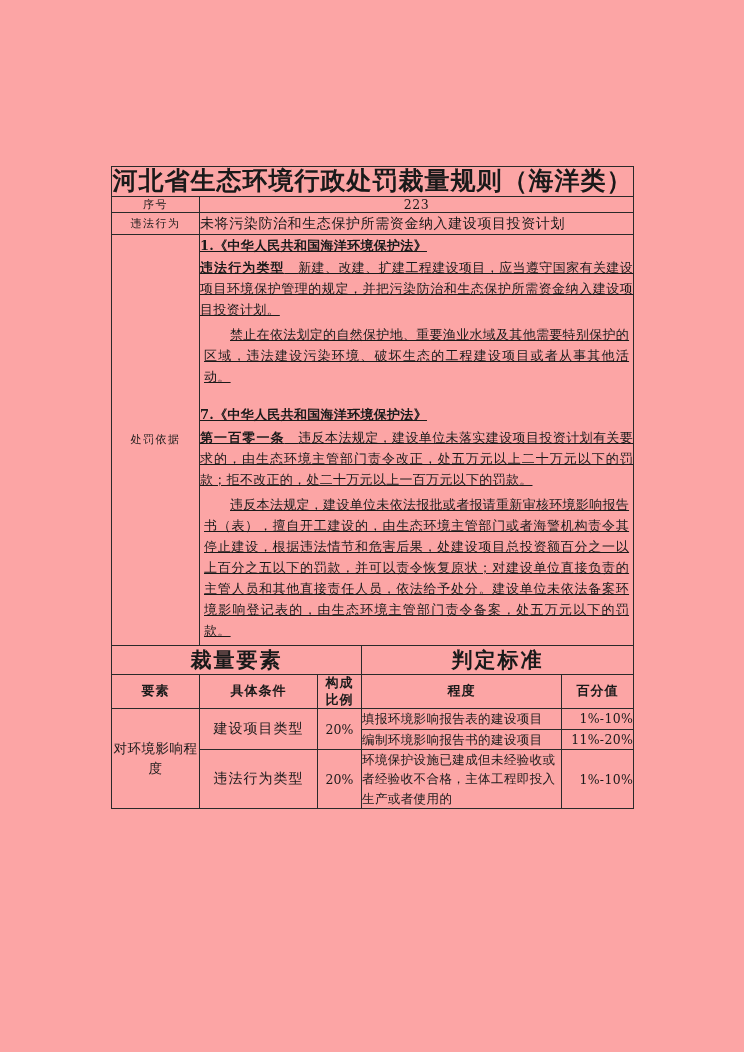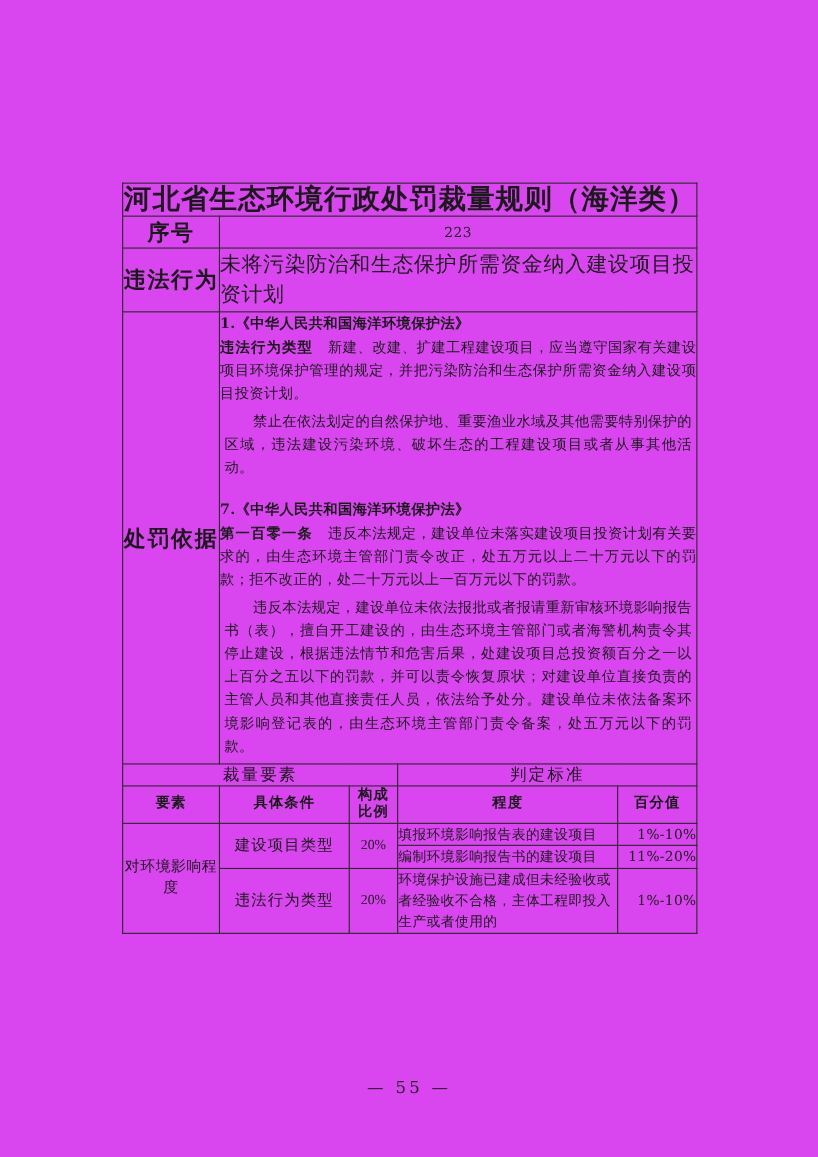--- a/index.html
+++ b/index.html
@@ -14,21 +14,21 @@
     color: #1a1a1a;
     position: relative;
     overflow: hidden;
   }
 
   .page {
     position: absolute;
     left: 0; top: 0;
     width: 744px;
     height: 1052px;
-    background: #d946ef;
+    background: #fca5a5;
   }
 
   .doc-table {
     position: absolute;
     left: 111px;
     top: 166px;
     width: 522px;
     border-collapse: collapse;
     table-layout: fixed;
   }
@@ -49,49 +49,50 @@
     font-size: 25px;
     letter-spacing: 1px;
     line-height: 1.15;
     white-space: nowrap;
   }
 
   
   .row-label {
     width: 88px;
     text-align: center;
-    font-weight: bold;
-    font-size: 20px;
+    font-weight: normal;
+    font-size: 11px;
     letter-spacing: 1.5px;
     line-height: 1.4;
     padding: 6px 2px;
   }
 
   .center-val {
     text-align: center;
     font-size: 12.5px;
     padding: 9px 4px;
     letter-spacing: 0.5px;
   }
 
   .behavior-val {
-    font-size: 19px;
+    font-size: 14px;
     padding: 9px 8px;
     letter-spacing: 0.6px;
     line-height: 1.5;
   }
 
   
   .basis-cell {
     padding: 8px 9px 9px 9px;
     font-size: 13px;
     line-height: 1.62;
     letter-spacing: 0.3px;
     text-align: justify;
     vertical-align: top;
+    text-decoration: underline;
   }
   .basis-heading {
     font-weight: bold;
     margin: 0 0 1px 0;
   }
   .basis-article {
     margin: 0;
   }
   .basis-article .art-no {
     font-weight: bold;
@@ -101,22 +102,22 @@
     margin: 4px;
     text-indent: 2em;
   }
   .basis-gap {
     height: 13px;
   }
 
   
   .band-cell {
     text-align: center;
-    font-weight: normal;
-    font-size: 15px;
+    font-weight: bold;
+    font-size: 21px;
     letter-spacing: 2px;
     padding: 7px 2px 8px 2px;
   }
 
   
   .sub-head {
     text-align: center;
     font-weight: bold;
     font-size: 13px;
     letter-spacing: 1px;
@@ -136,21 +137,20 @@
   .cell-cond {
     text-align: center;
     font-size: 14px;
     letter-spacing: 1px;
     padding: 6px 4px;
   }
   .cell-ratio {
     text-align: center;
     font-size: 12.5px;
     padding: 6px 2px;
-    font-family: Liberation Serif, serif;
   }
   .cell-degree {
     text-align: left;
     font-size: 12.5px;
     line-height: 1.55;
     letter-spacing: 0.4px;
     padding: 6px 7px;
     vertical-align: middle;
   }
   .cell-pct {
@@ -254,15 +254,14 @@
       <tr>
         <td class="cell-cond">违法行为类型</td>
         <td class="cell-ratio">20%</td>
         <td class="cell-degree">环境保护设施已建成但未经验收或者经验收不合格，主体工程即投入生产或者使用的</td>
         <td class="cell-pct">1%-10%</td>
       </tr>
 
     </tbody>
   </table>
 
-  <div class="page-footer">— 55 —</div>
 
 </div>
 
 </body></html>

